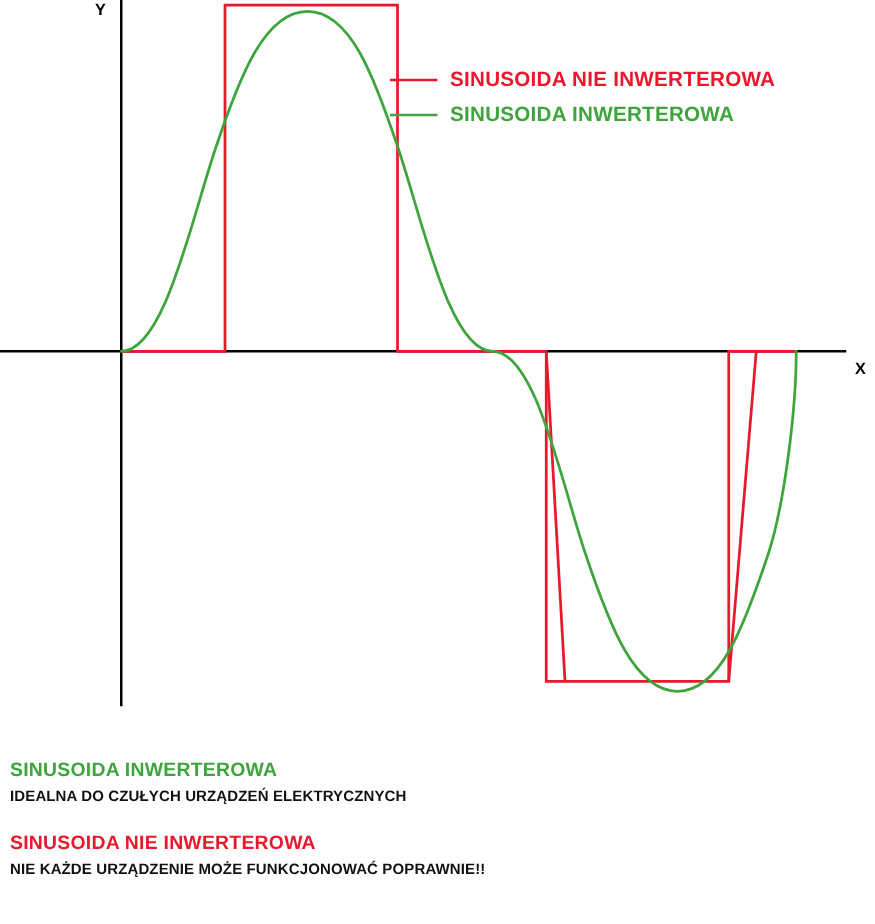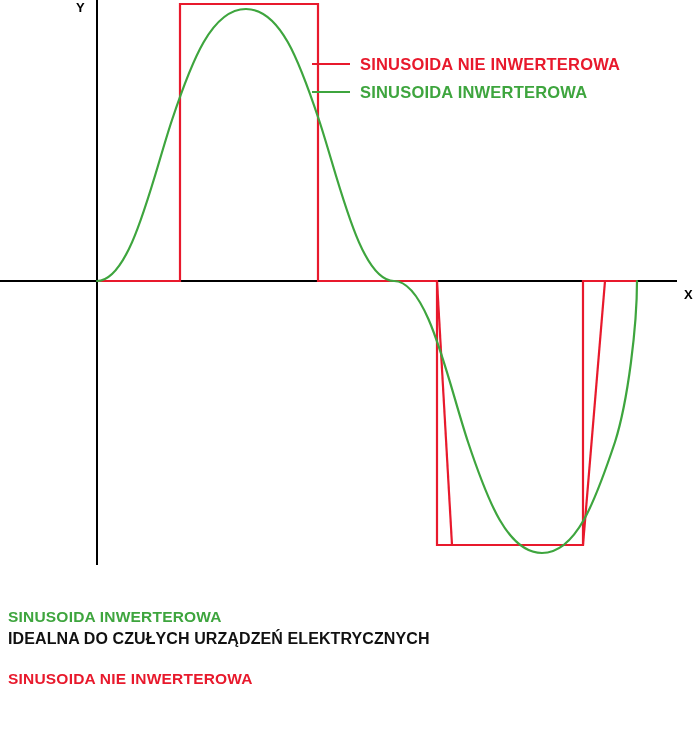--- a/index.html
+++ b/index.html
@@ -75,21 +75,21 @@
     font-family: "Liberation Sans", sans-serif;
     font-size: 15.5px;
     font-weight: bold;
     letter-spacing: 0.2px;
     margin-bottom: 4px;
   }
   .caption-title.green { color: #3ea53e; }
   .caption-title.red { color: #e8192c; }
   .caption-sub {
     font-family: "Liberation Sans", sans-serif;
-    font-size: 16px;
+    font-size: 12px;
     font-weight: bold;
     color: #111111;
     letter-spacing: 0.1px;
   }
 </style>
 </head>
 <body>
 
 <div id="chart-area">
   <svg id="chart-svg" width="700" height="600" viewBox="0 0 700 600" xmlns="http://www.w3.org/2000/svg">
@@ -121,14 +121,15 @@
   </div>
 </div>
 
 <div class="captions">
   <div class="caption-block">
     <div class="caption-title green">SINUSOIDA INWERTEROWA</div>
     <div class="caption-sub">IDEALNA DO CZUŁYCH URZĄDZEŃ ELEKTRYCZNYCH</div>
   </div>
   <div class="caption-block">
     <div class="caption-title red">SINUSOIDA NIE INWERTEROWA</div>
+    <div class="caption-sub">NIE KAŻDE URZĄDZENIE MOŻE FUNKCJONOWAĆ POPRAWNIE!!</div>
   </div>
 </div>
 
 </body></html>

